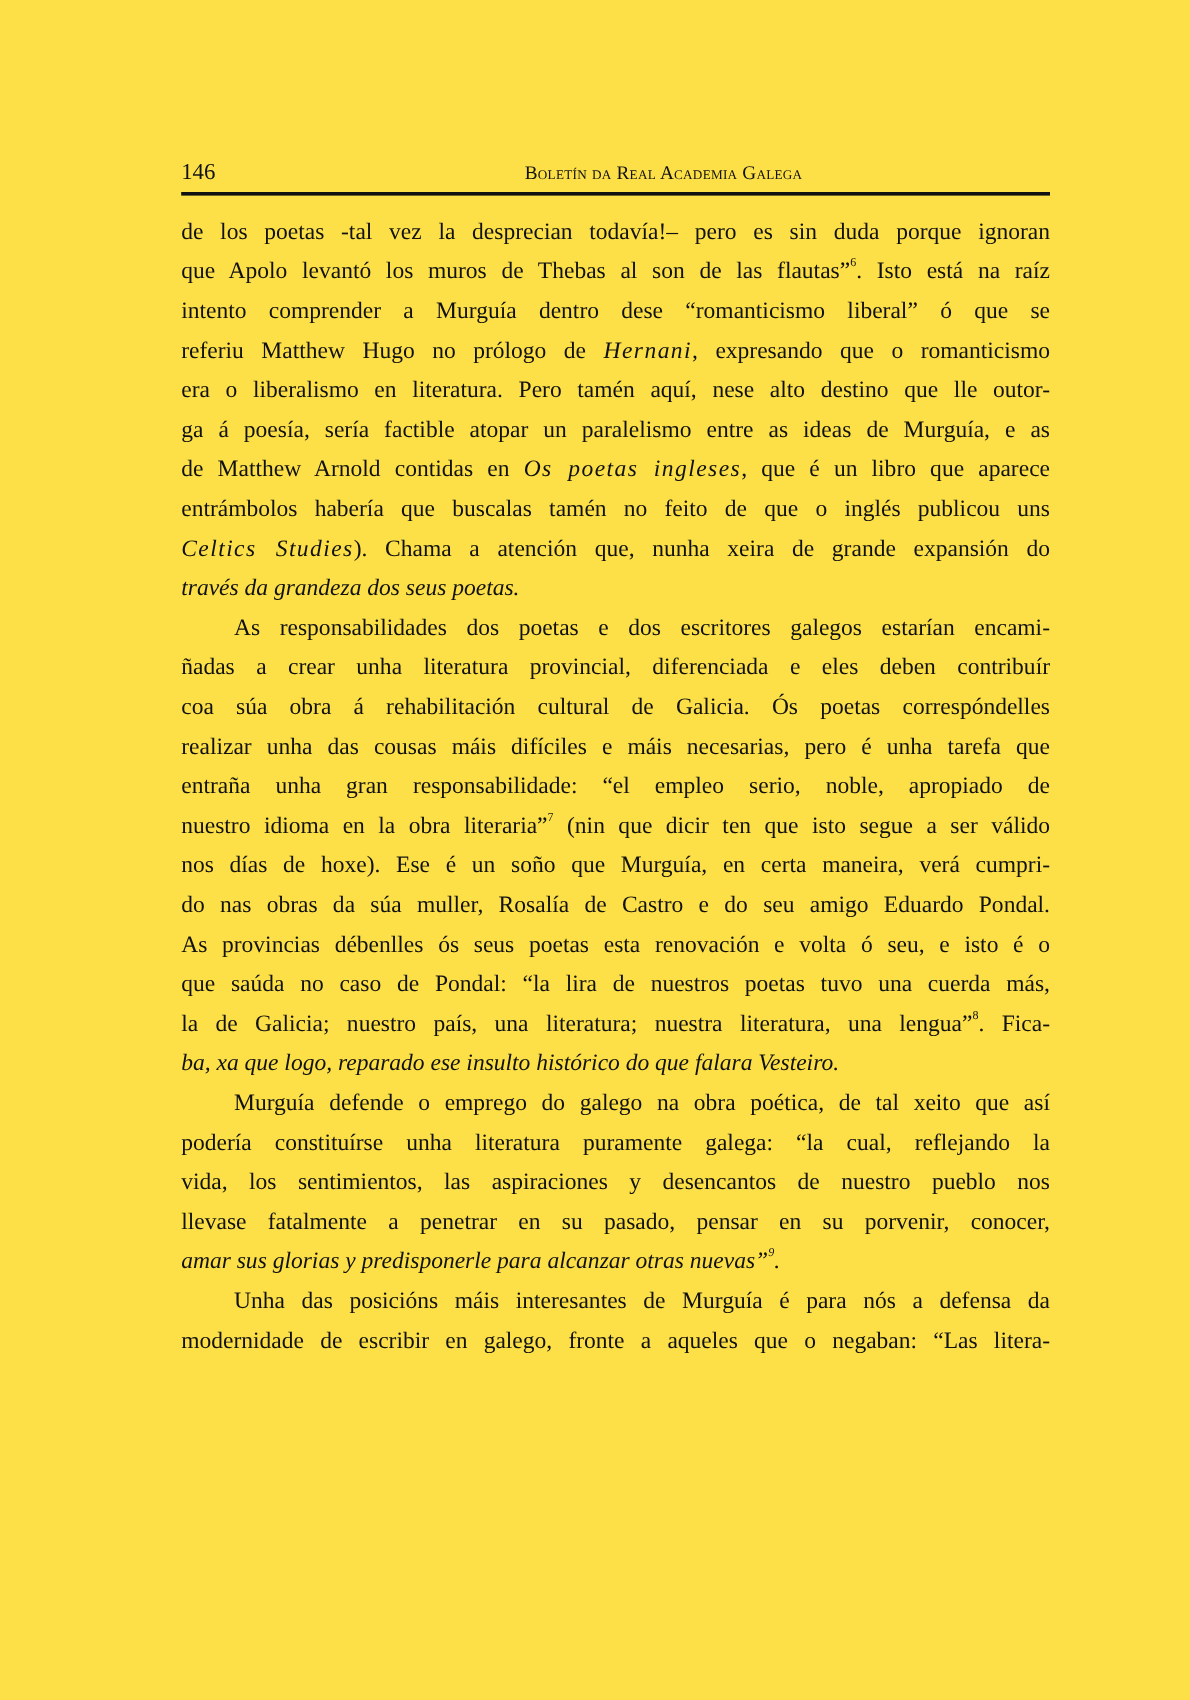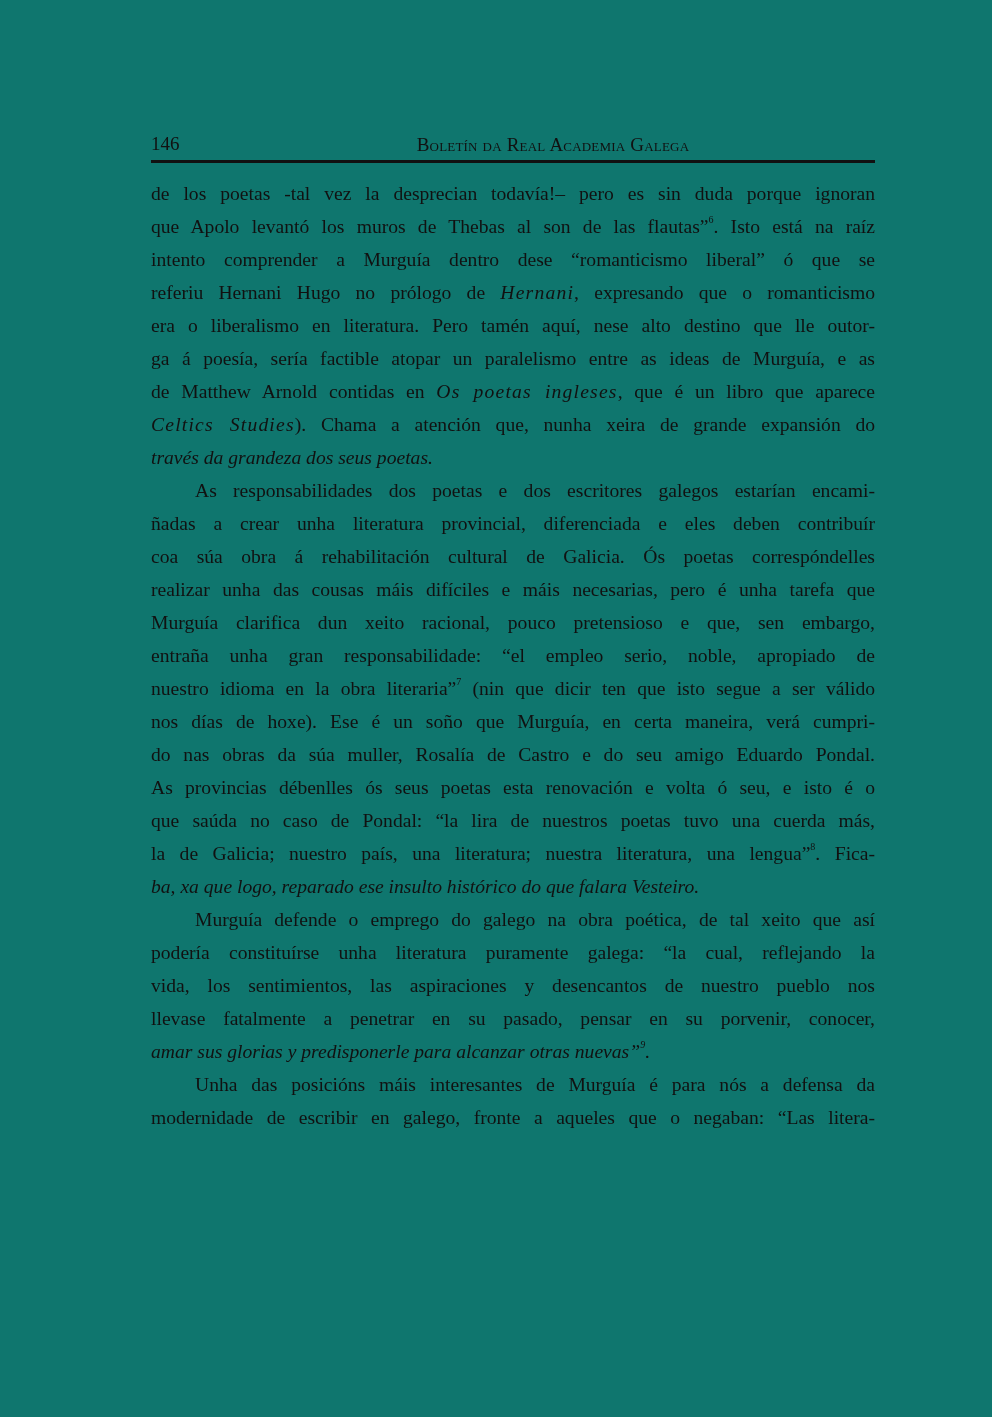--- a/index.html
+++ b/index.html
@@ -1,30 +1,30 @@
 <!DOCTYPE html>
 <html><head>
 <meta charset="utf-8">
 <style>
   html, body { margin: 0; padding: 0; background: #ffffff; }
   body { width: 992px; height: 1417px; position: relative; overflow: hidden; }
   .page {
     position: absolute; left: 0; top: 0; width: 992px; height: 1417px;
-    background: #0f766e; color: #111111;
+    background: #fde047; color: #111111;
     font-family: "Liberation Serif", "DejaVu Serif", serif;
   }
   .header {
     position: absolute; left: 151px; top: 131px; width: 724px; height: 28px;
   }
   .page-number {
     position: absolute; left: 0; top: 0; font-size: 19px; line-height: 26px;
   }
   .running-head {
     position: absolute; left: 0; right: 0; top: 2px; text-align: center;
-    font-size: 19px; line-height: 24px; font-variant: small-caps; letter-spacing: 0.2px;
+    font-size: 16px; line-height: 24px; font-variant: small-caps; letter-spacing: 0.2px;
     padding-left: 80px;
   }
   .rule {
     position: absolute; left: 151px; top: 160px; width: 724px; height: 3px; background: #111111;
   }
   .body {
     position: absolute; left: 151px; top: 177px; width: 724px;
     font-size: 19.6px; line-height: 33px; text-align: justify;
   }
   .line {
@@ -42,31 +42,31 @@
 <div class="page">
   <div class="header">
     <span class="page-number">146</span>
     <span class="running-head">Boletín da Real Academia Galega</span>
   </div>
   <div class="rule"></div>
   <div class="body" id="body-text">
       <span class="line"><span>de los poetas -tal vez la desprecian todavía!– pero es sin duda porque ignoran</span></span>
       <span class="line"><span>que Apolo levantó los muros de Thebas al son de las flautas”</span><sup>6</sup><span>. Isto está na raíz</span></span>
       <span class="line"><span>intento comprender a Murguía dentro dese “romanticismo liberal” ó que se</span></span>
-      <span class="line"><span>referiu Hernani Hugo no prólogo de </span><span class="it">Hernani</span><span>, expresando que o romanticismo</span></span>
+      <span class="line"><span>referiu Matthew Hugo no prólogo de </span><span class="it">Hernani</span><span>, expresando que o romanticismo</span></span>
       <span class="line"><span>era o liberalismo en literatura. Pero tamén aquí, nese alto destino que lle outor-</span></span>
       <span class="line"><span>ga á poesía, sería factible atopar un paralelismo entre as ideas de Murguía, e as</span></span>
       <span class="line"><span>de Matthew Arnold contidas en </span><span class="it">Os poetas ingleses</span><span>, que é un libro que aparece</span></span>
+      <span class="line"><span>entrámbolos habería que buscalas tamén no feito de que o inglés publicou uns</span></span>
       <span class="line"><span class="it">Celtics Studies</span><span>). Chama a atención que, nunha xeira de grande expansión do</span></span>
       <span class="line last"><span>través da grandeza dos seus poetas.</span></span>
       <span class="line indent"><span>As responsabilidades dos poetas e dos escritores galegos estarían encami-</span></span>
       <span class="line"><span>ñadas a crear unha literatura provincial, diferenciada e eles deben contribuír</span></span>
       <span class="line"><span>coa súa obra á rehabilitación cultural de Galicia. Ós poetas correspóndelles</span></span>
       <span class="line"><span>realizar unha das cousas máis difíciles e máis necesarias, pero é unha tarefa que</span></span>
-      <span class="line"><span>Murguía clarifica dun xeito racional, pouco pretensioso e que, sen embargo,</span></span>
       <span class="line"><span>entraña unha gran responsabilidade: “el empleo serio, noble, apropiado de</span></span>
       <span class="line"><span>nuestro idioma en la obra literaria”</span><sup>7</sup><span> (nin que dicir ten que isto segue a ser válido</span></span>
       <span class="line"><span>nos días de hoxe).  Ese é un soño que Murguía, en certa maneira,  verá cumpri-</span></span>
       <span class="line"><span>do nas obras da súa muller, Rosalía de Castro e do seu amigo Eduardo Pondal.</span></span>
       <span class="line"><span>As provincias débenlles ós seus poetas esta renovación e volta ó seu, e isto é o</span></span>
       <span class="line"><span>que saúda no caso de Pondal: “la lira de nuestros poetas tuvo una cuerda más,</span></span>
       <span class="line"><span>la de Galicia; nuestro país, una literatura; nuestra literatura, una lengua”</span><sup>8</sup><span>. Fica-</span></span>
       <span class="line last"><span>ba, xa que logo, reparado ese insulto histórico do que falara Vesteiro.</span></span>
       <span class="line indent"><span>Murguía defende o emprego do galego na obra poética, de tal xeito que así</span></span>
       <span class="line"><span>podería constituírse unha literatura puramente galega: “la cual, reflejando la</span></span>

